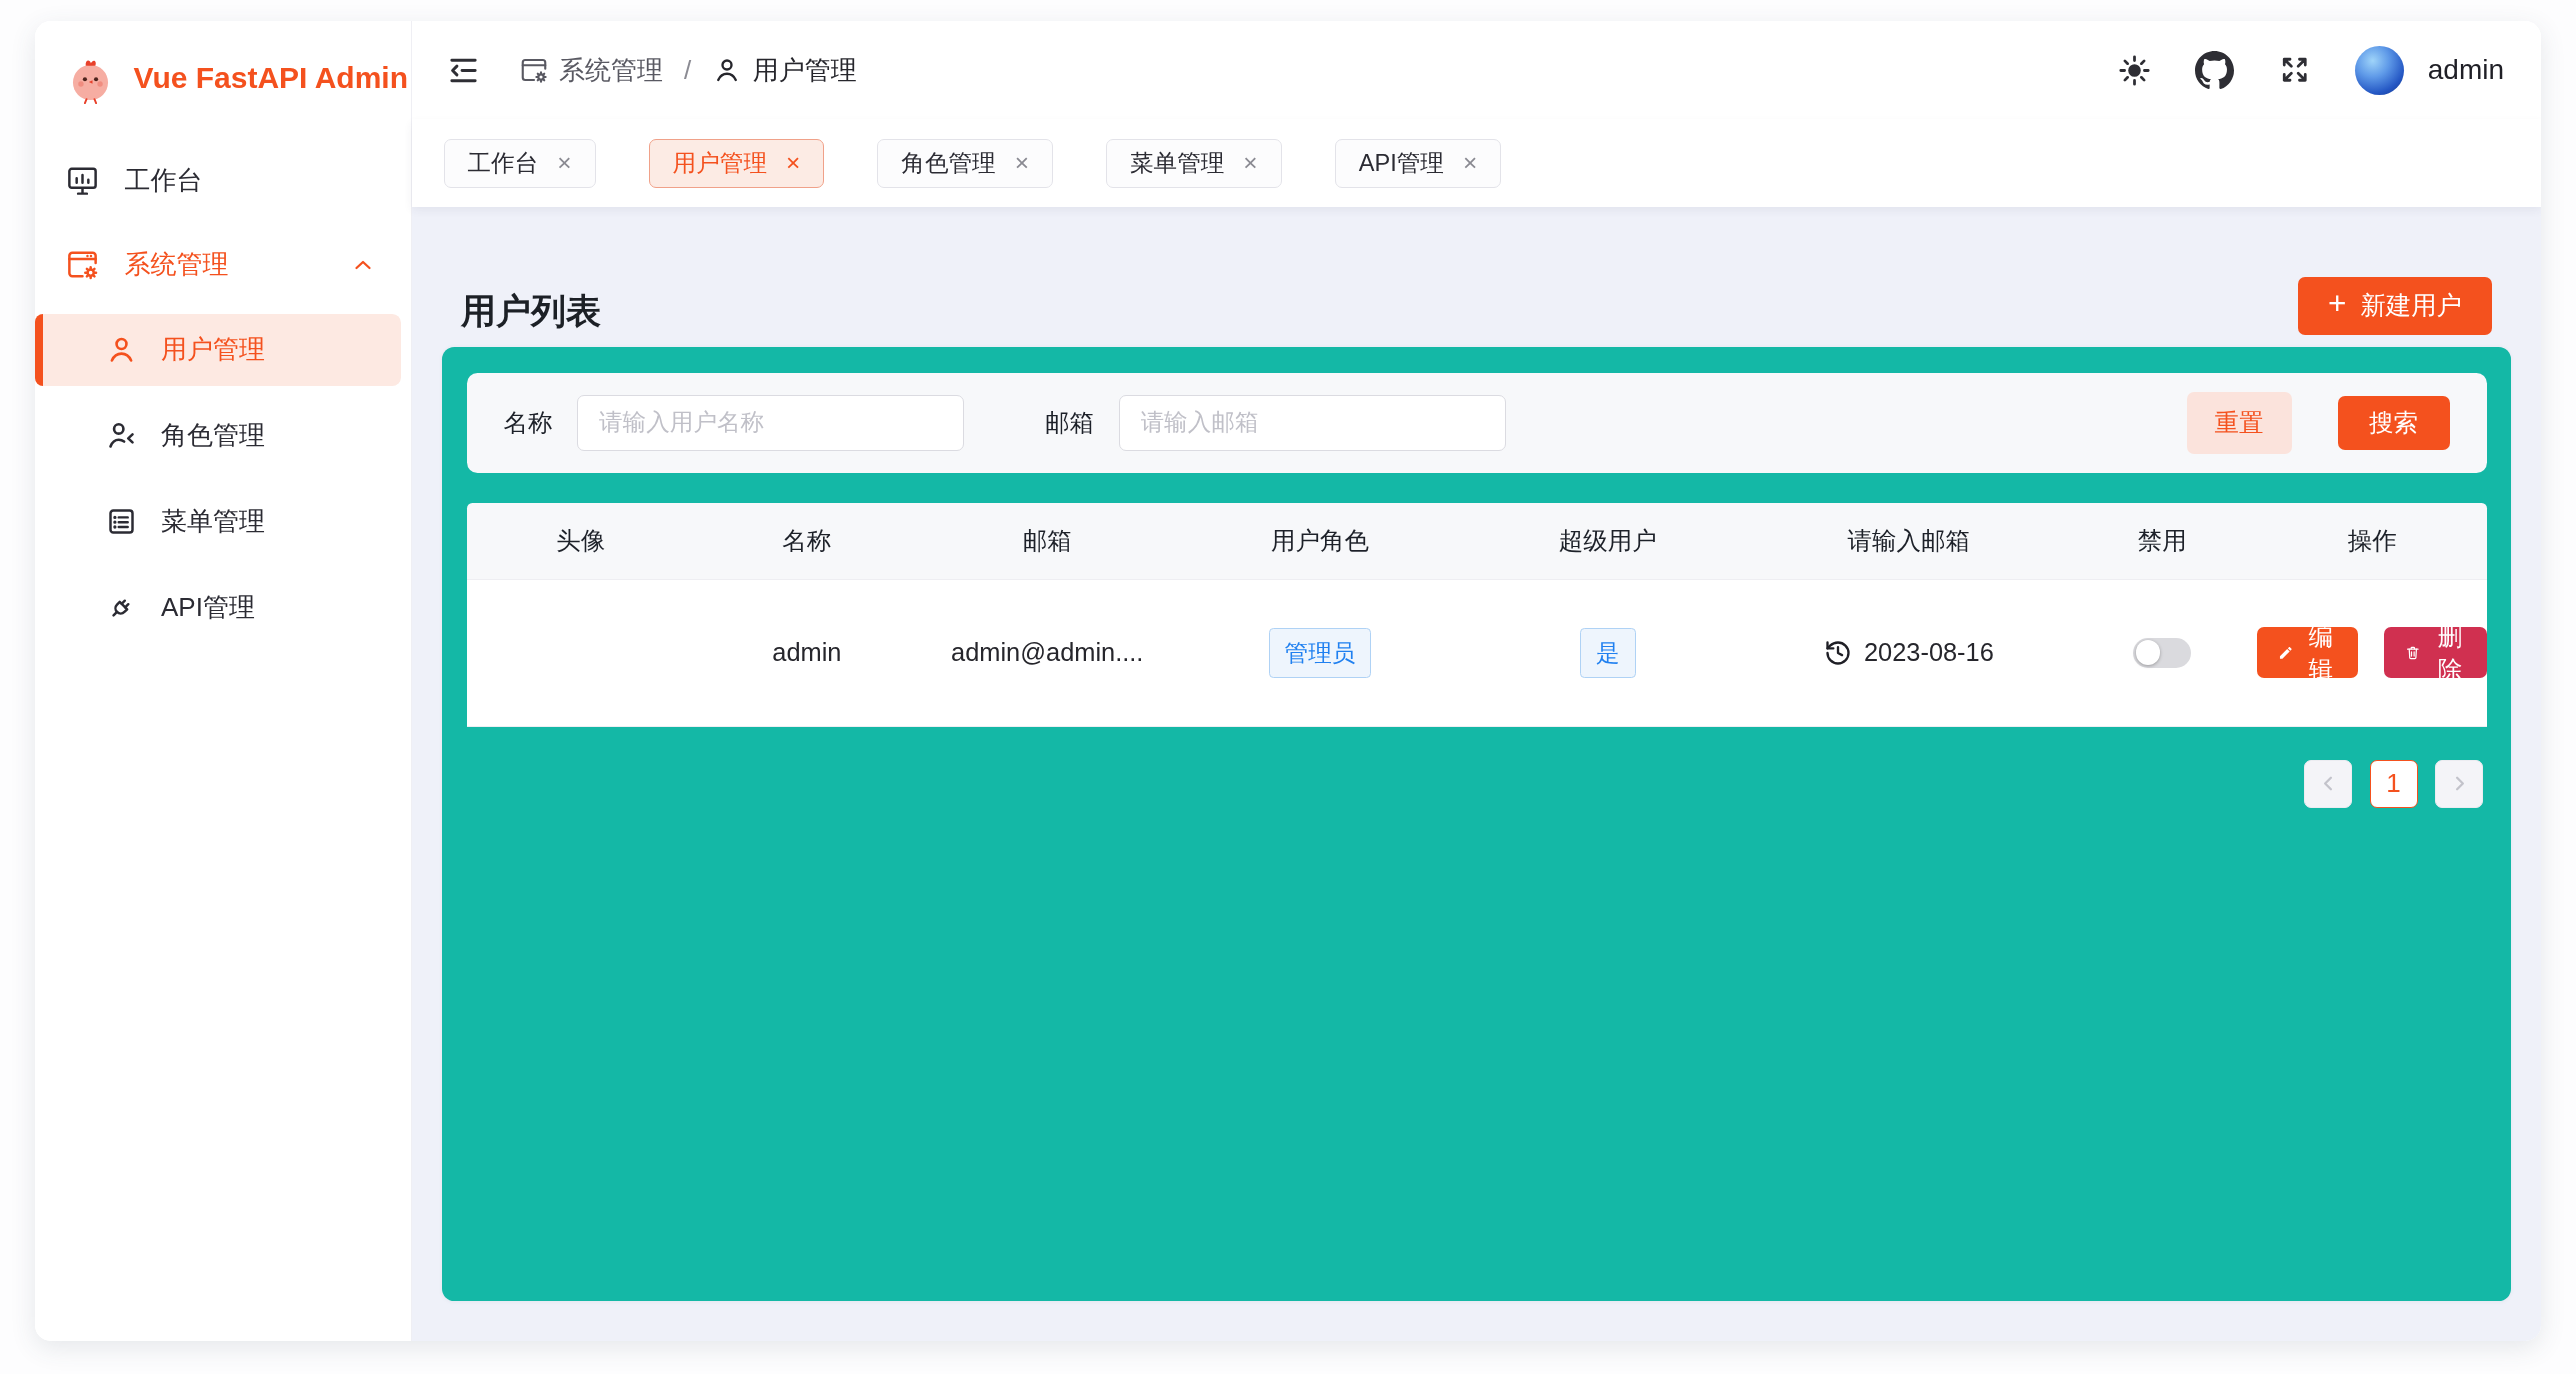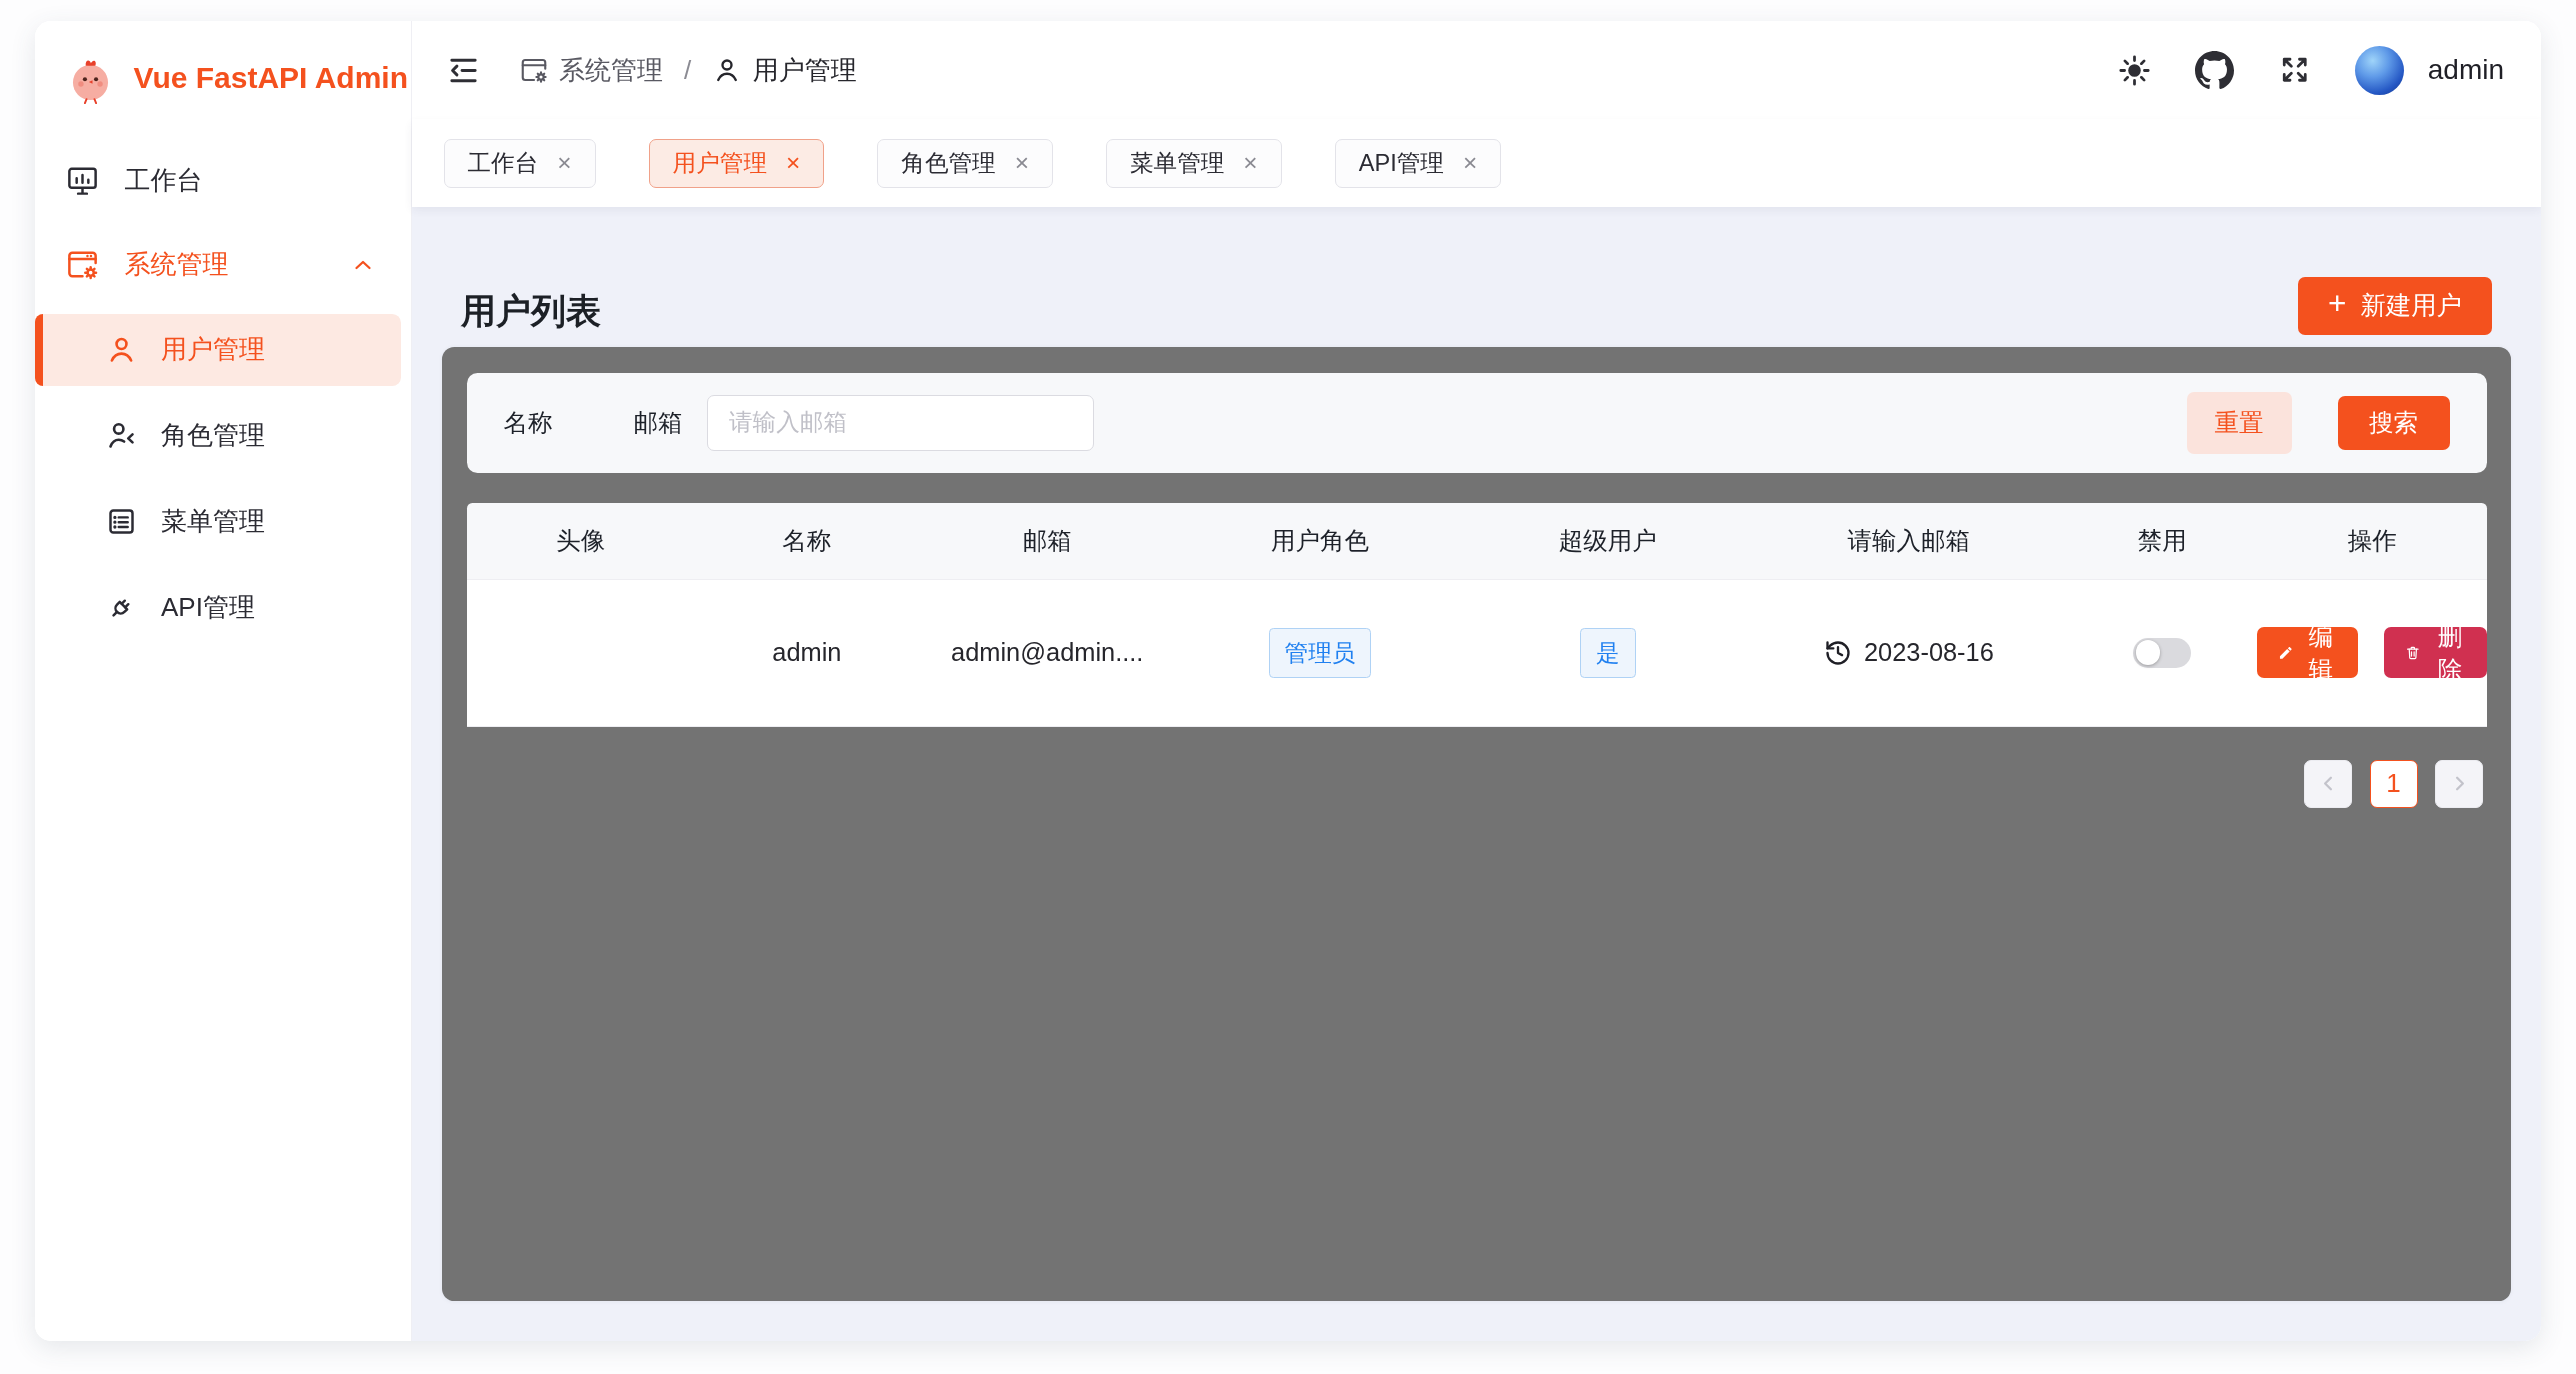--- a/index.html
+++ b/index.html
@@ -51,21 +51,21 @@
   .tab.active .close { color:#f4511e; }
 
   .content { flex:1; background:#eff1f9; padding:31.5px 30px 40px; display:flex; flex-direction:column; min-height:0; }
   .page-head { height:96px; display:flex; align-items:flex-end; justify-content:space-between; padding:0 19px; flex-shrink:0; }
   .page-title { font-size:35px; font-weight:600; color:#1c2026; }
   .btn { border:none; display:inline-flex; align-items:center; justify-content:center; cursor:pointer;
          border-radius:7px; font-family:inherit; }
   .btn-new { height:58px; padding:0 30px; background:#f4511e; color:#fff; font-size:25.4px; gap:14px; }
   .btn-new .plus { font-size:31.5px; font-weight:300; line-height:1; margin-top:-2.6px; }
 
-  .card { margin-top:12.3px; background:#737373; border-radius:12.3px; box-shadow:0 0.9px 4.4px rgba(40,50,70,.05);
+  .card { margin-top:12.3px; background:#14b8a6; border-radius:12.3px; box-shadow:0 0.9px 4.4px rgba(40,50,70,.05);
           flex:1; padding:26px 24.5px; display:flex; flex-direction:column; min-height:0; }
   .filter-bar { height:100px; background:#f7f8fa; border-radius:10.5px; display:flex; align-items:center;
                 padding:0 37px; flex-shrink:0; }
   .filter-label { font-size:24.5px; color:#1d2129; white-space:nowrap; }
   .filter-input { width:387px; height:56px; margin-left:24.5px; border:0.9px solid #dbdbe1; border-radius:7px;
                   background:#fff; padding:0 21px; font-size:23.6px; color:#333; font-family:inherit; outline:none; }
   .filter-input::placeholder { color:#c0c0c8; }
   .ml-big { margin-left:81px; }
   .filter-bar .spacer { flex:1; }
   .btn-reset { height:62px; padding:0 28px; background:#fbe3dc; color:#f4511e; font-size:24.5px; }
@@ -265,20 +265,21 @@
         <button class="btn btn-new">
           <span class="plus">+</span>
           <span>新建用户</span>
         </button>
       </div>
 
       <div class="card">
 
         <div class="filter-bar">
           <span class="filter-label">名称</span>
+          <input class="filter-input" placeholder="请输入用户名称" style="">
           <span class="filter-label ml-big">邮箱</span>
           <input class="filter-input" placeholder="请输入邮箱" style="">
           <span class="spacer"></span>
           <button class="btn btn-reset">重置</button>
           <button class="btn btn-search">搜索</button>
         </div>
 
         <div class="table">
           <div class="thead">
             <span class="th">头像</span>

